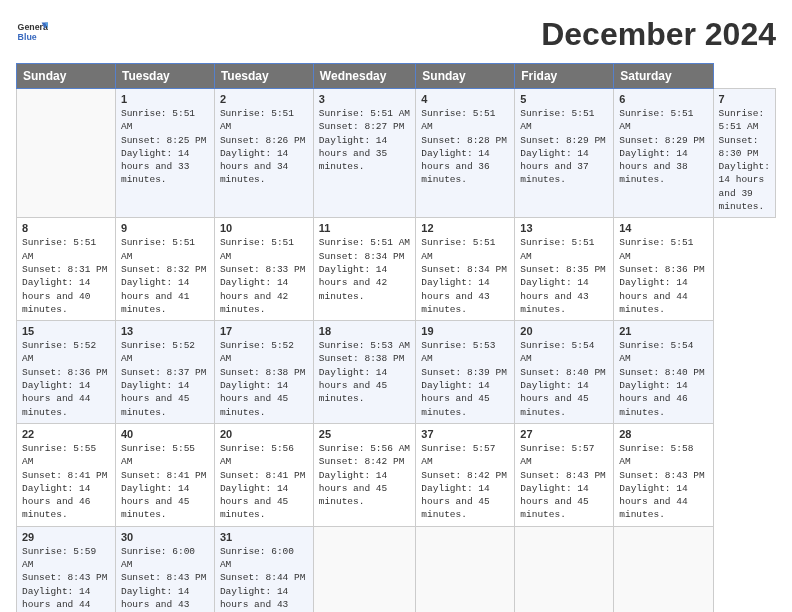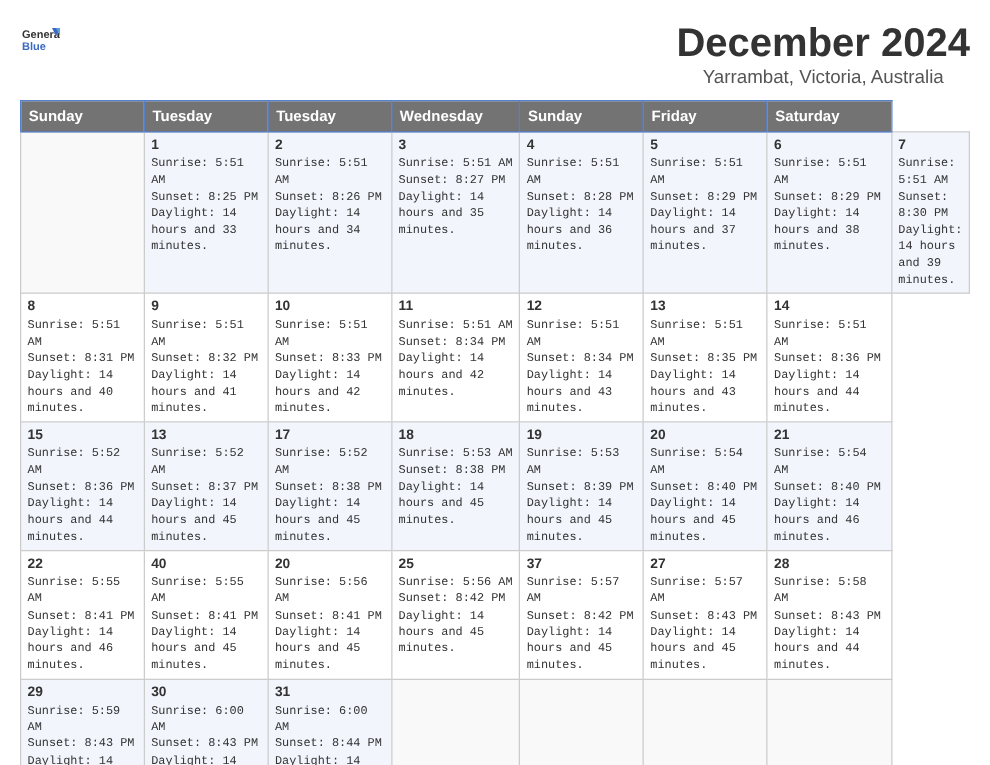--- a/index.html
+++ b/index.html
@@ -26,21 +26,21 @@
     .logo {
       display: flex;
       align-items: center;
       gap: 4px;
     }
     .logo-icon {
       width: 32px;
       height: 32px;
     }
     .title-area {
-      text-align: center;
+      text-align: right;
     }
     .main-title {
       font-size: 32px;
       font-weight: bold;
       color: #333;
     }
     .subtitle {
       font-size: 15px;
       color: #555;
     }
@@ -94,21 +94,20 @@
     <div class="logo">
       <svg class="logo-icon" viewBox="0 0 40 40">
         <text x="2" y="18" font-size="11" font-weight="bold" fill="#333">General</text>
         <text x="2" y="30" font-size="11" font-weight="bold" fill="#3a6abf">Blue</text>
         <polygon points="32,8 40,8 36,16" fill="#3a6abf"></polygon>
         <polygon points="36,8 40,8 40,16" fill="#5aa0e0"></polygon>
       </svg>
     </div>
     <div class="title-area">
       <div class="main-title">December 2024</div>
-      <div class="subtitle">Yarrambat, Victoria, Australia</div>
     </div>
   </div>
 
   <table>
     <thead>
       <tr id="thead-row">
           <th>Sunday</th>
           <th>Tuesday</th>
           <th>Tuesday</th>
           <th>Wednesday</th>

